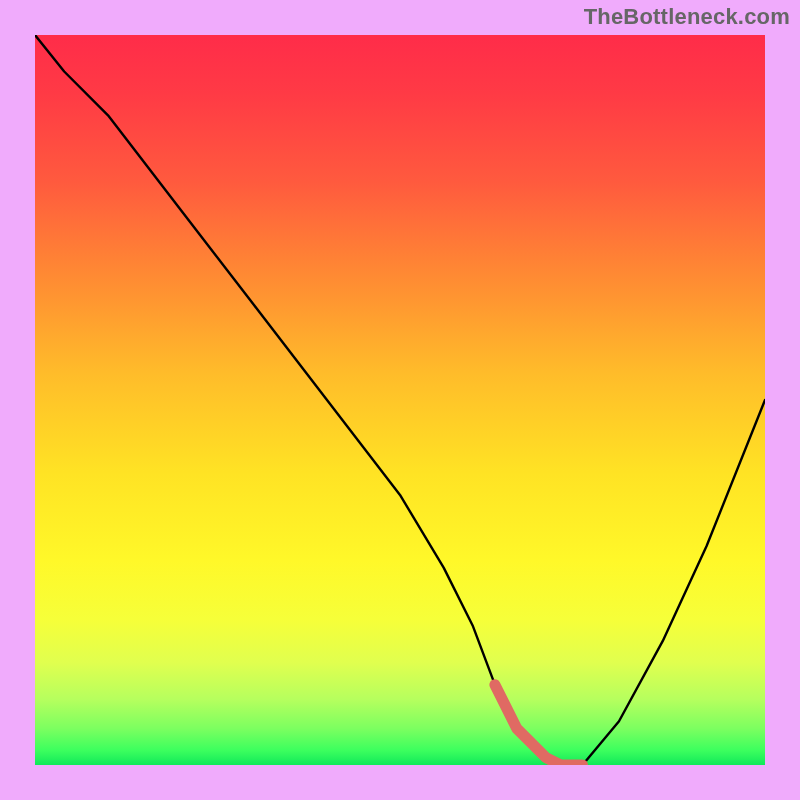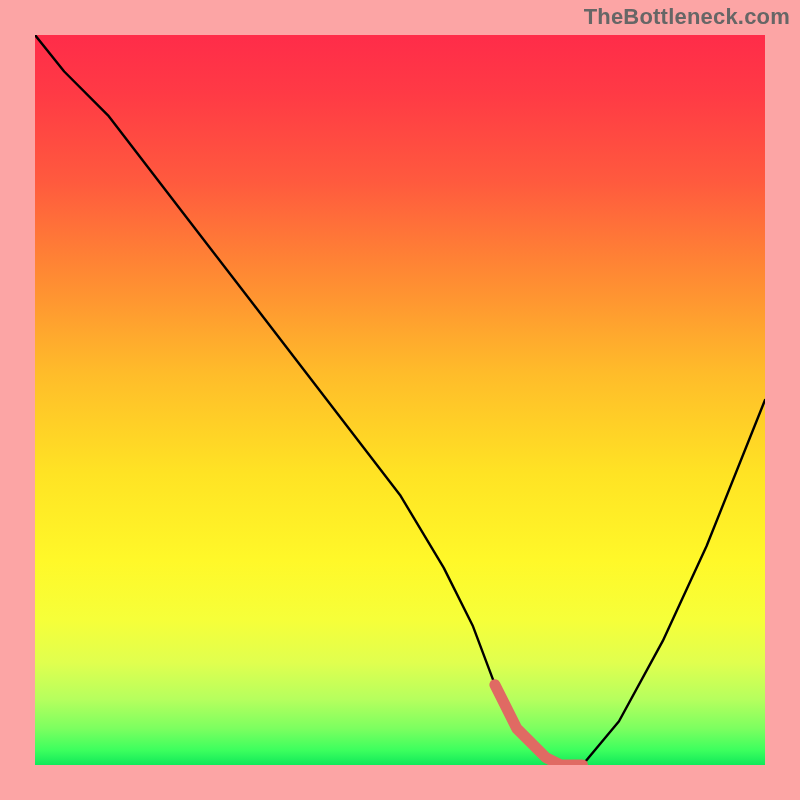--- a/index.html
+++ b/index.html
@@ -8,21 +8,21 @@
     width: 800px;
     height: 800px;
     background: #000;
     font-family: Arial, Helvetica, sans-serif;
     overflow: hidden;
   }
   .wrap {
     position: relative;
     width: 800px;
     height: 800px;
-    background: #fca5a5;
+    background: #f0abfc;
   }
   .watermark {
     position: absolute;
     top: 4px;
     right: 10px;
     color: #666;
     font-size: 22px;
     font-weight: 600;
     letter-spacing: 0.2px;
   }

